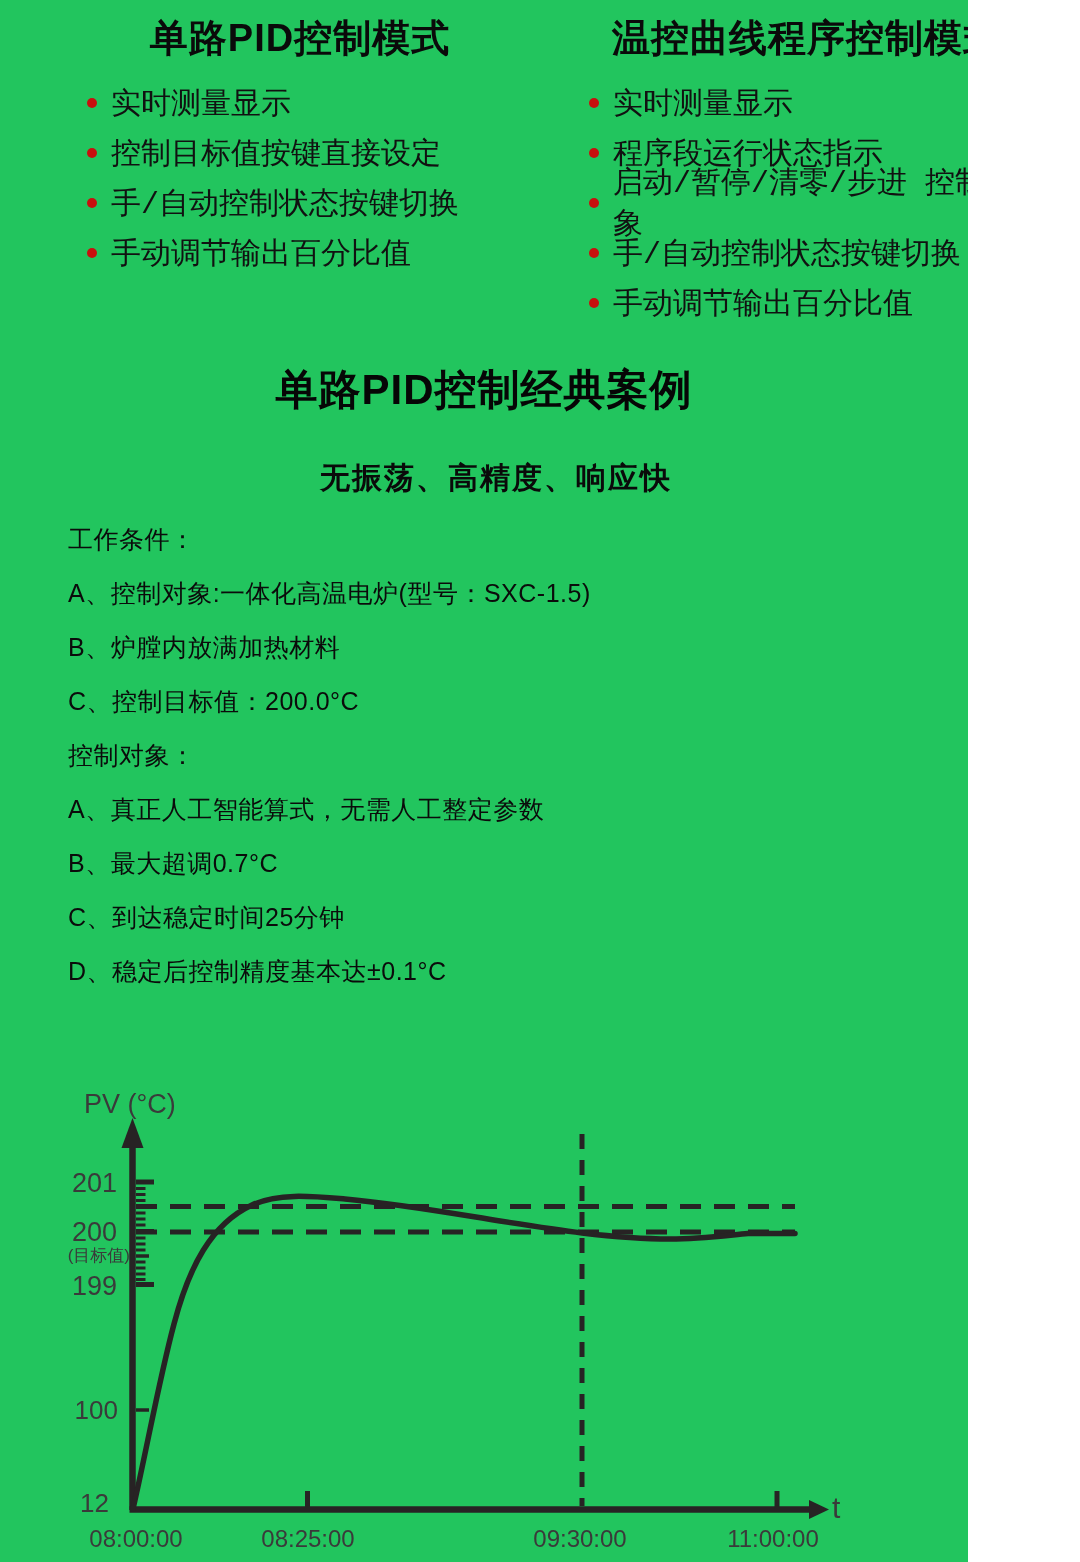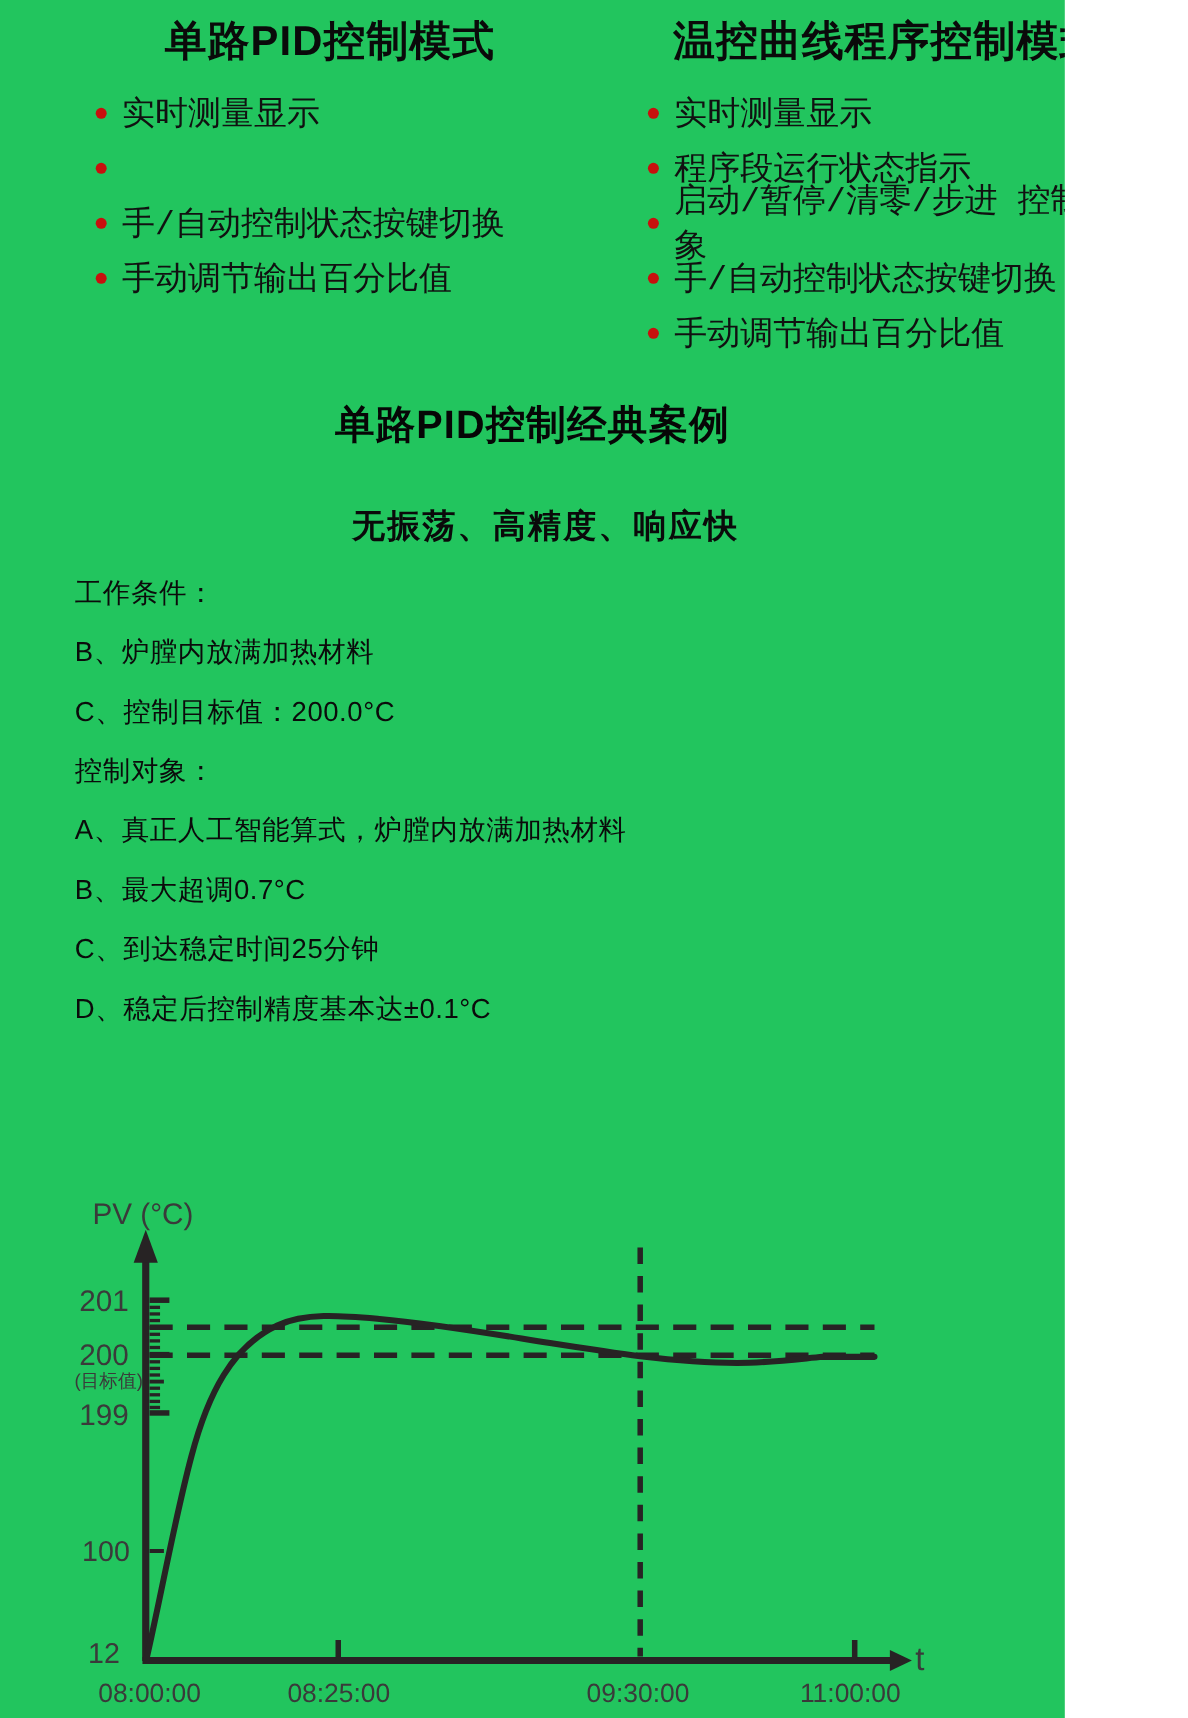--- a/index.html
+++ b/index.html
@@ -22,21 +22,21 @@
   }
   .feature-col.left  li { padding-left:2px; }
   .feature-col.right li { padding-left:12px; }
   .dot {
     width:10px; height:10px; border-radius:50%;
     background:#c8100e; flex:0 0 auto;
   }
   
   .case-title {
     position:absolute; top:362px; left:0; width:100%; margin:0;
-    text-align:center; font-size:36px; font-weight:bold; color:#060606;
+    text-align:center; font-size:42px; font-weight:bold; color:#060606;
     letter-spacing:1px;
   }
   .case-subtitle {
     position:absolute; top:446px; left:0; width:100%; margin:12px;
     text-align:center; font-size:30px; font-weight:bold; color:#0a0a0a;
     letter-spacing:2px;
   }
   .case-body { position:absolute; left:68px; top:512px; width:950px; }
   .case-body p {
     margin:0; height:54px; line-height:54px;
@@ -63,20 +63,21 @@
 
   <section class="feature-col left">
     <h2>单路PID控制模式</h2>
     <ul>
       <li>
         <span class="dot"></span>
         <span>实时测量显示</span>
       </li>
       <li>
         <span class="dot"></span>
+        <span>控制目标值按键直接设定</span>
       </li>
       <li>
         <span class="dot"></span>
         <span>手/自动控制状态按键切换</span>
       </li>
       <li>
         <span class="dot"></span>
         <span>手动调节输出百分比值</span>
       </li>
     </ul>
@@ -106,24 +107,25 @@
         <span>手动调节输出百分比值</span>
       </li>
     </ul>
   </section>
 
   <h1 class="case-title">单路PID控制经典案例</h1>
   <h3 class="case-subtitle">无振荡、高精度、响应快</h3>
 
   <div class="case-body">
     <p>工作条件：</p>
+    <p>A、控制对象:一体化高温电炉(型号：SXC-1.5)</p>
     <p>B、炉膛内放满加热材料</p>
     <p>C、控制目标值：200.0°C</p>
     <p>控制对象：</p>
-    <p>A、真正人工智能算式，炉膛内放满加热材料</p>
+    <p>A、真正人工智能算式，无需人工整定参数</p>
     <p>B、最大超调0.7°C</p>
     <p>C、到达稳定时间25分钟</p>
     <p>D、稳定后控制精度基本达±0.1°C</p>
   </div>
 
   <svg class="chart-svg" viewBox="0 1080 1080 482">
 
     <line class="geo solid" x1="132.5" y1="1144" x2="132.5" y2="1510" stroke-width="6.5"></line>
     <polygon class="arrow" points="132.5,1118 121.5,1148 143.5,1148"></polygon>
     <line class="geo solid" x1="129.5" y1="1509.5" x2="812" y2="1509.5" stroke-width="6.5"></line>

